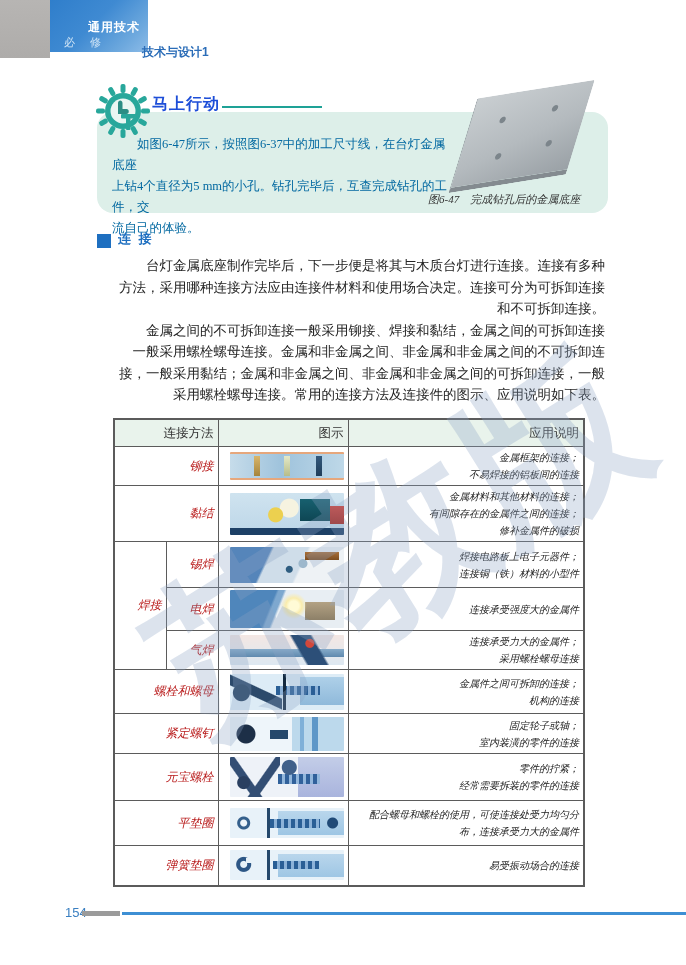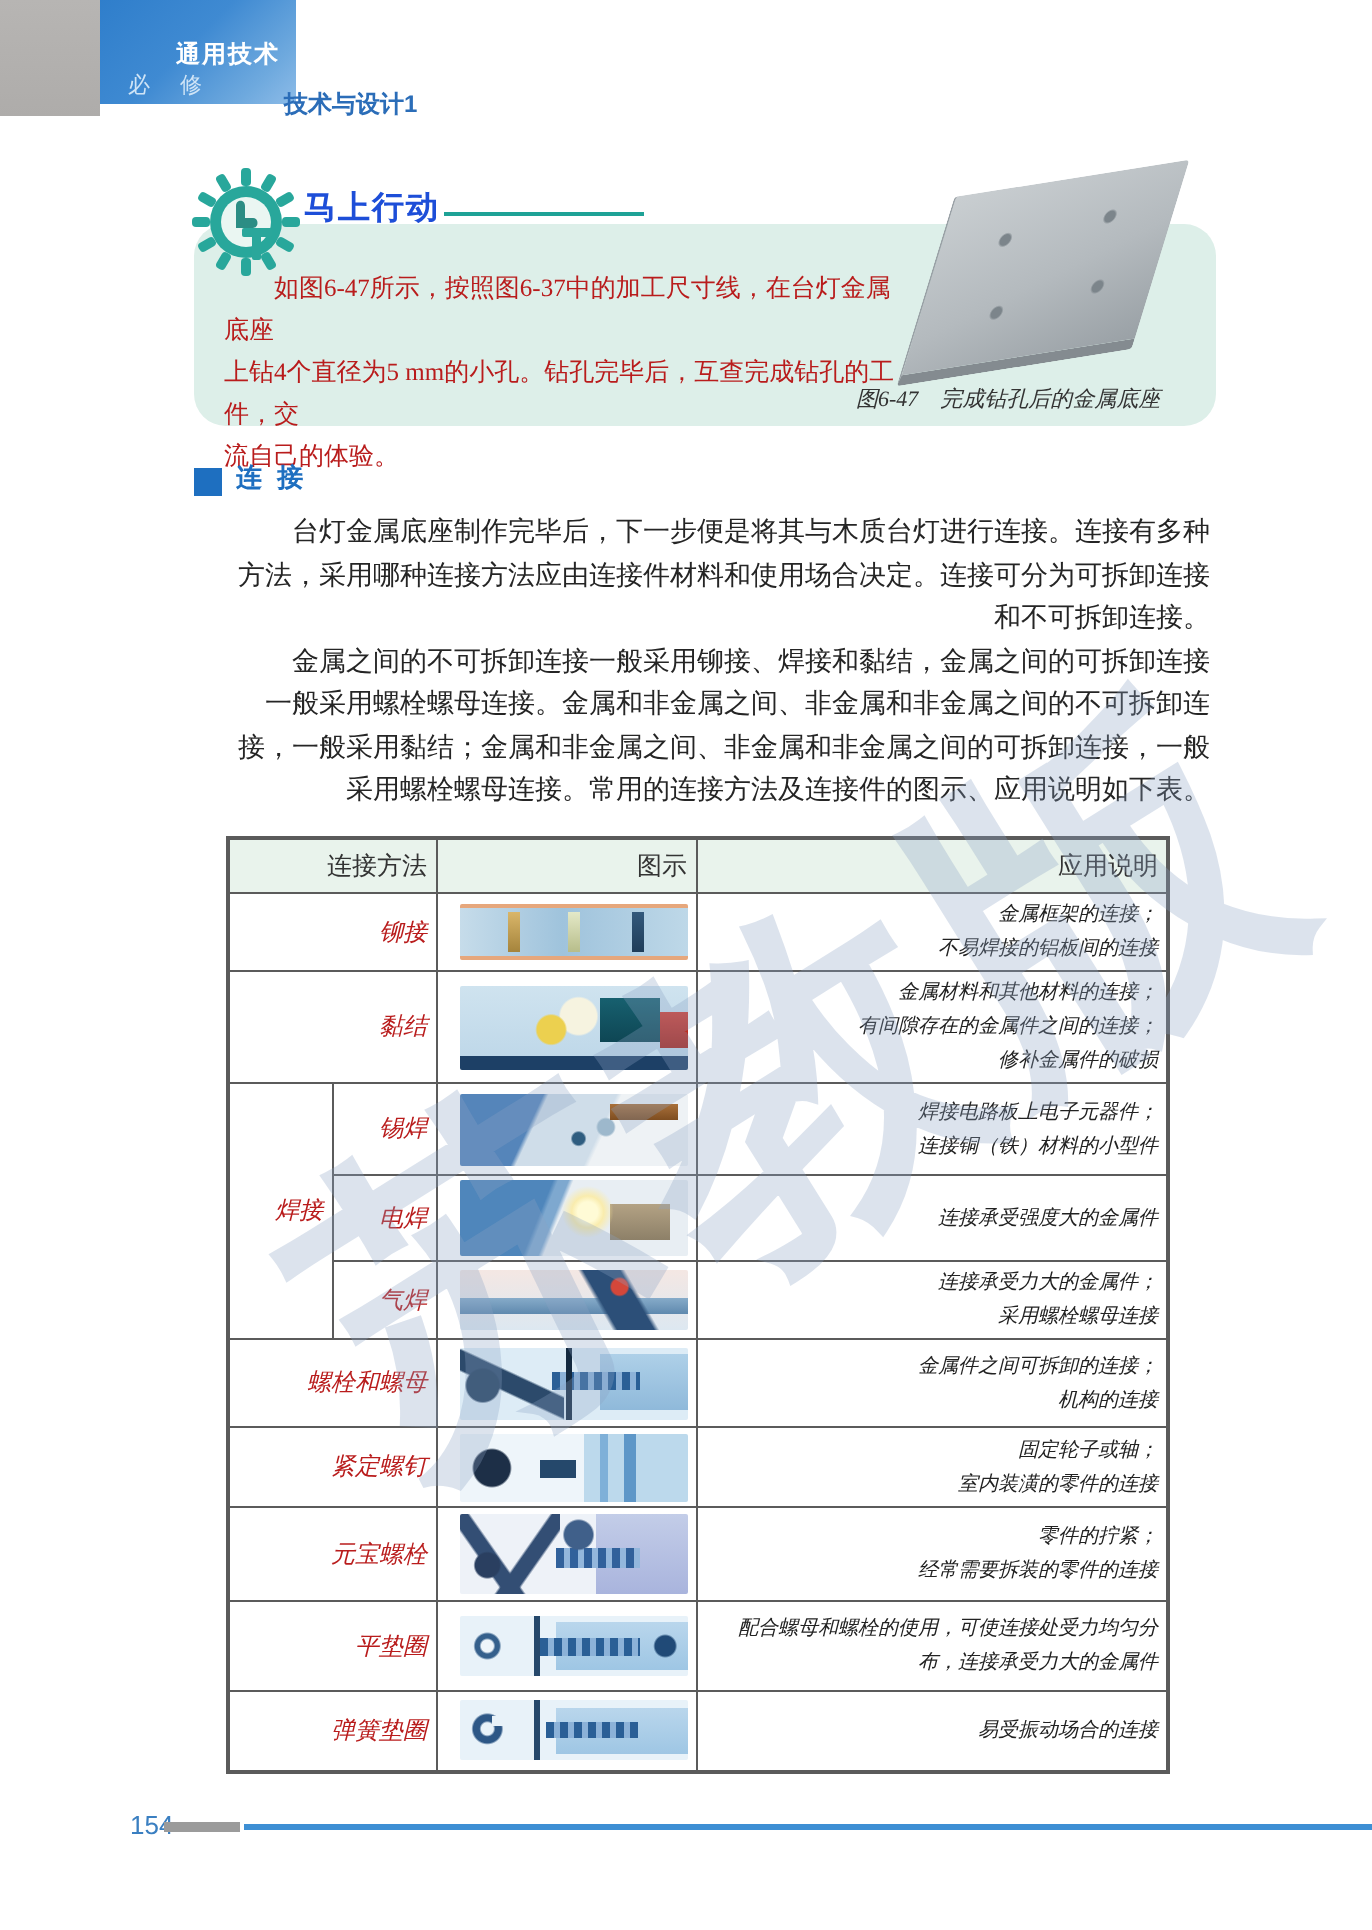--- a/index.html
+++ b/index.html
@@ -19,21 +19,21 @@
             font-family:"Liberation Sans",sans-serif;font-weight:bold;font-size:12px;}
 
   
   .activity-box{position:absolute;left:97px;top:112px;width:511px;height:101px;
                 background:#ddefe9;border-radius:16px;}
   .gear{position:absolute;left:96px;top:84px;width:54px;height:54px;}
   .activity-title{position:absolute;left:152px;top:94px;color:#1d4ed8;
                   font-family:Liberation Mono, monospace;font-weight:bold;font-size:16px;letter-spacing:1px;}
   .activity-rule{position:absolute;left:222px;top:106px;width:100px;height:2px;background:#1ea296;}
   .activity-text{position:absolute;left:112px;top:134px;width:345px;
-                 font-size:12.5px;line-height:21px;white-space:pre-line;text-indent:2em;color:#b91c1c;}
+                 font-size:12.5px;line-height:21px;white-space:pre-line;text-indent:2em;color:#0369a1;}
   .plate{position:absolute;left:462px;top:92px;width:118px;height:84px;
          transform:rotate(-9deg) skewX(-26deg);
          background:
            radial-gradient(circle at 28% 30%,#7c858b 0 2.5px,transparent 3.5px),
            radial-gradient(circle at 72% 26%,#7c858b 0 2.5px,transparent 3.5px),
            radial-gradient(circle at 34% 72%,#7c858b 0 2.5px,transparent 3.5px),
            radial-gradient(circle at 76% 66%,#7c858b 0 2.5px,transparent 3.5px),
            linear-gradient(160deg,#c9ced1 0%,#b4babe 55%,#9aa1a6 100%);
          border-bottom:5px solid #848b90;border-left:1px solid #9aa1a6;border-radius:2px;}
   .fig-caption{position:absolute;left:428px;top:192px;width:180px;font-size:11px;

